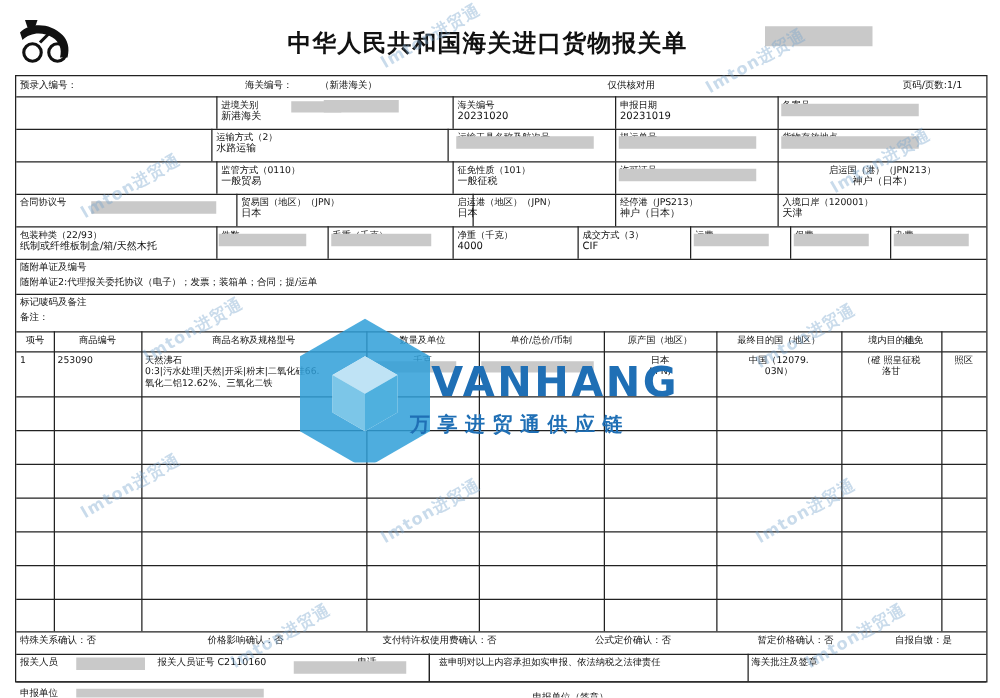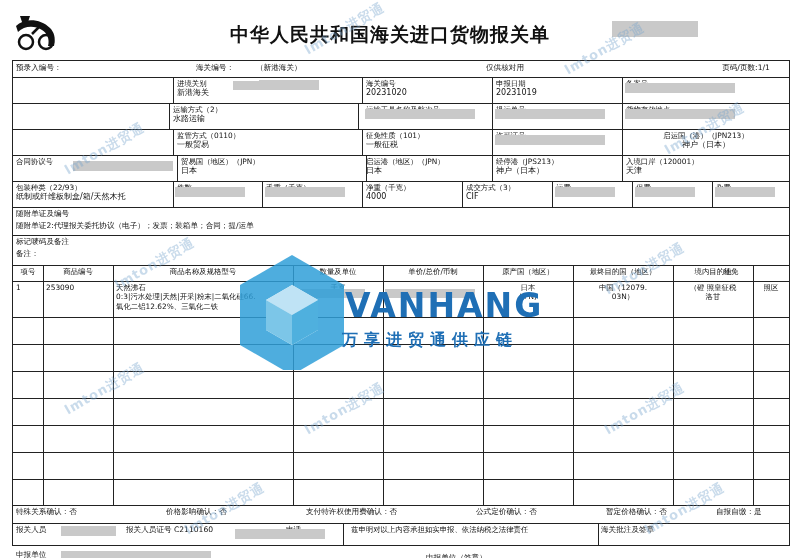--- a/index.html
+++ b/index.html
@@ -40,21 +40,21 @@
   .goods-hdr{font-size:7.4px;text-align:center;}
   .goods-row{font-size:7.4px;}
 
   
   .wm{position:absolute;color:rgba(120,165,205,.40);font-size:13px;font-weight:bold;
       transform:rotate(-30deg);white-space:nowrap;pointer-events:none;letter-spacing:1px;}
   .vanhang{
     position:absolute;left:222px;top:250px;width:360px;height:120px;pointer-events:none;
   }
   .vh-text{position:absolute;left:345px;top:286px;font-size:33px;font-weight:bold;color:#1f6fb5;letter-spacing:2px;}
-  .vh-sub{position:absolute;left:342px;top:330px;font-size:16px;font-weight:bold;color:#1f6fb5;letter-spacing:6px;}
+  .vh-sub{position:absolute;left:328px;top:330px;font-size:16px;font-weight:bold;color:#1f6fb5;letter-spacing:6px;}
 </style>
 </head>
 <body>
 
 <div class="page">
 
   <div class="hdr">
     <svg class="logo" viewBox="0 0 44 40">
       <path d="M6 4 L16 4 L14 10 L8 10 Z" fill="#111"></path>
       <path d="M2 14 C10 6, 26 6, 36 16 C40 20, 42 26, 40 34 L34 34 C36 27, 33 21, 28 18 C20 13, 10 14, 4 20 Z" fill="#111"></path>
@@ -129,21 +129,21 @@
     <div class="cell" style="left:610px;top:68px;width:166px;height:26px;text-align:center;">
       <div class="lbl">启运国（港）（JPN213）</div>
       <div class="val">神户（日本）</div>
     </div>
     <div class="row-line" style="top:94px;"></div>
 
     <div class="cell" style="left:0;top:94px;width:160px;height:26px;">
       <div class="lbl">合同协议号</div>
       <div class="val"></div>
     </div>
-    <div class="cell br bl" style="left:164px;top:94px;width:190px;height:26px;">
+    <div class="cell br bl" style="left:176px;top:94px;width:190px;height:26px;">
       <div class="lbl">贸易国（地区）（JPN）</div>
       <div class="val">日本</div>
     </div>
     <div class="cell br" style="left:350px;top:94px;width:130px;height:26px;">
       <div class="lbl">启运港（地区）（JPN）</div>
       <div class="val">日本</div>
     </div>
     <div class="cell br" style="left:480px;top:94px;width:130px;height:26px;">
       <div class="lbl">经停港（JPS213）</div>
       <div class="val">神户（日本）</div>

